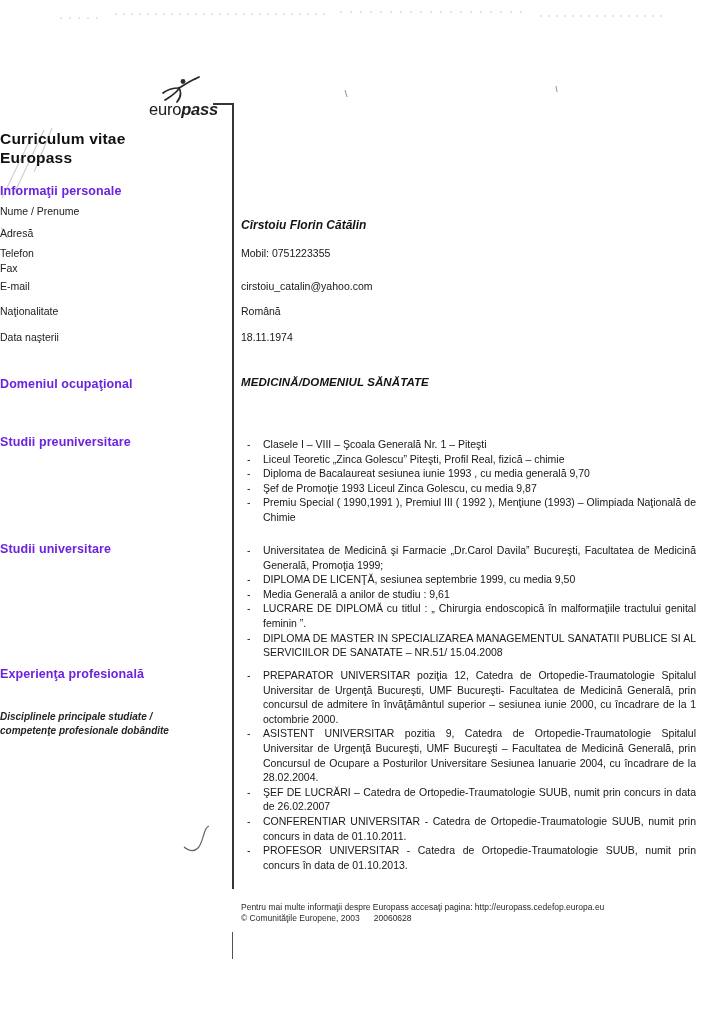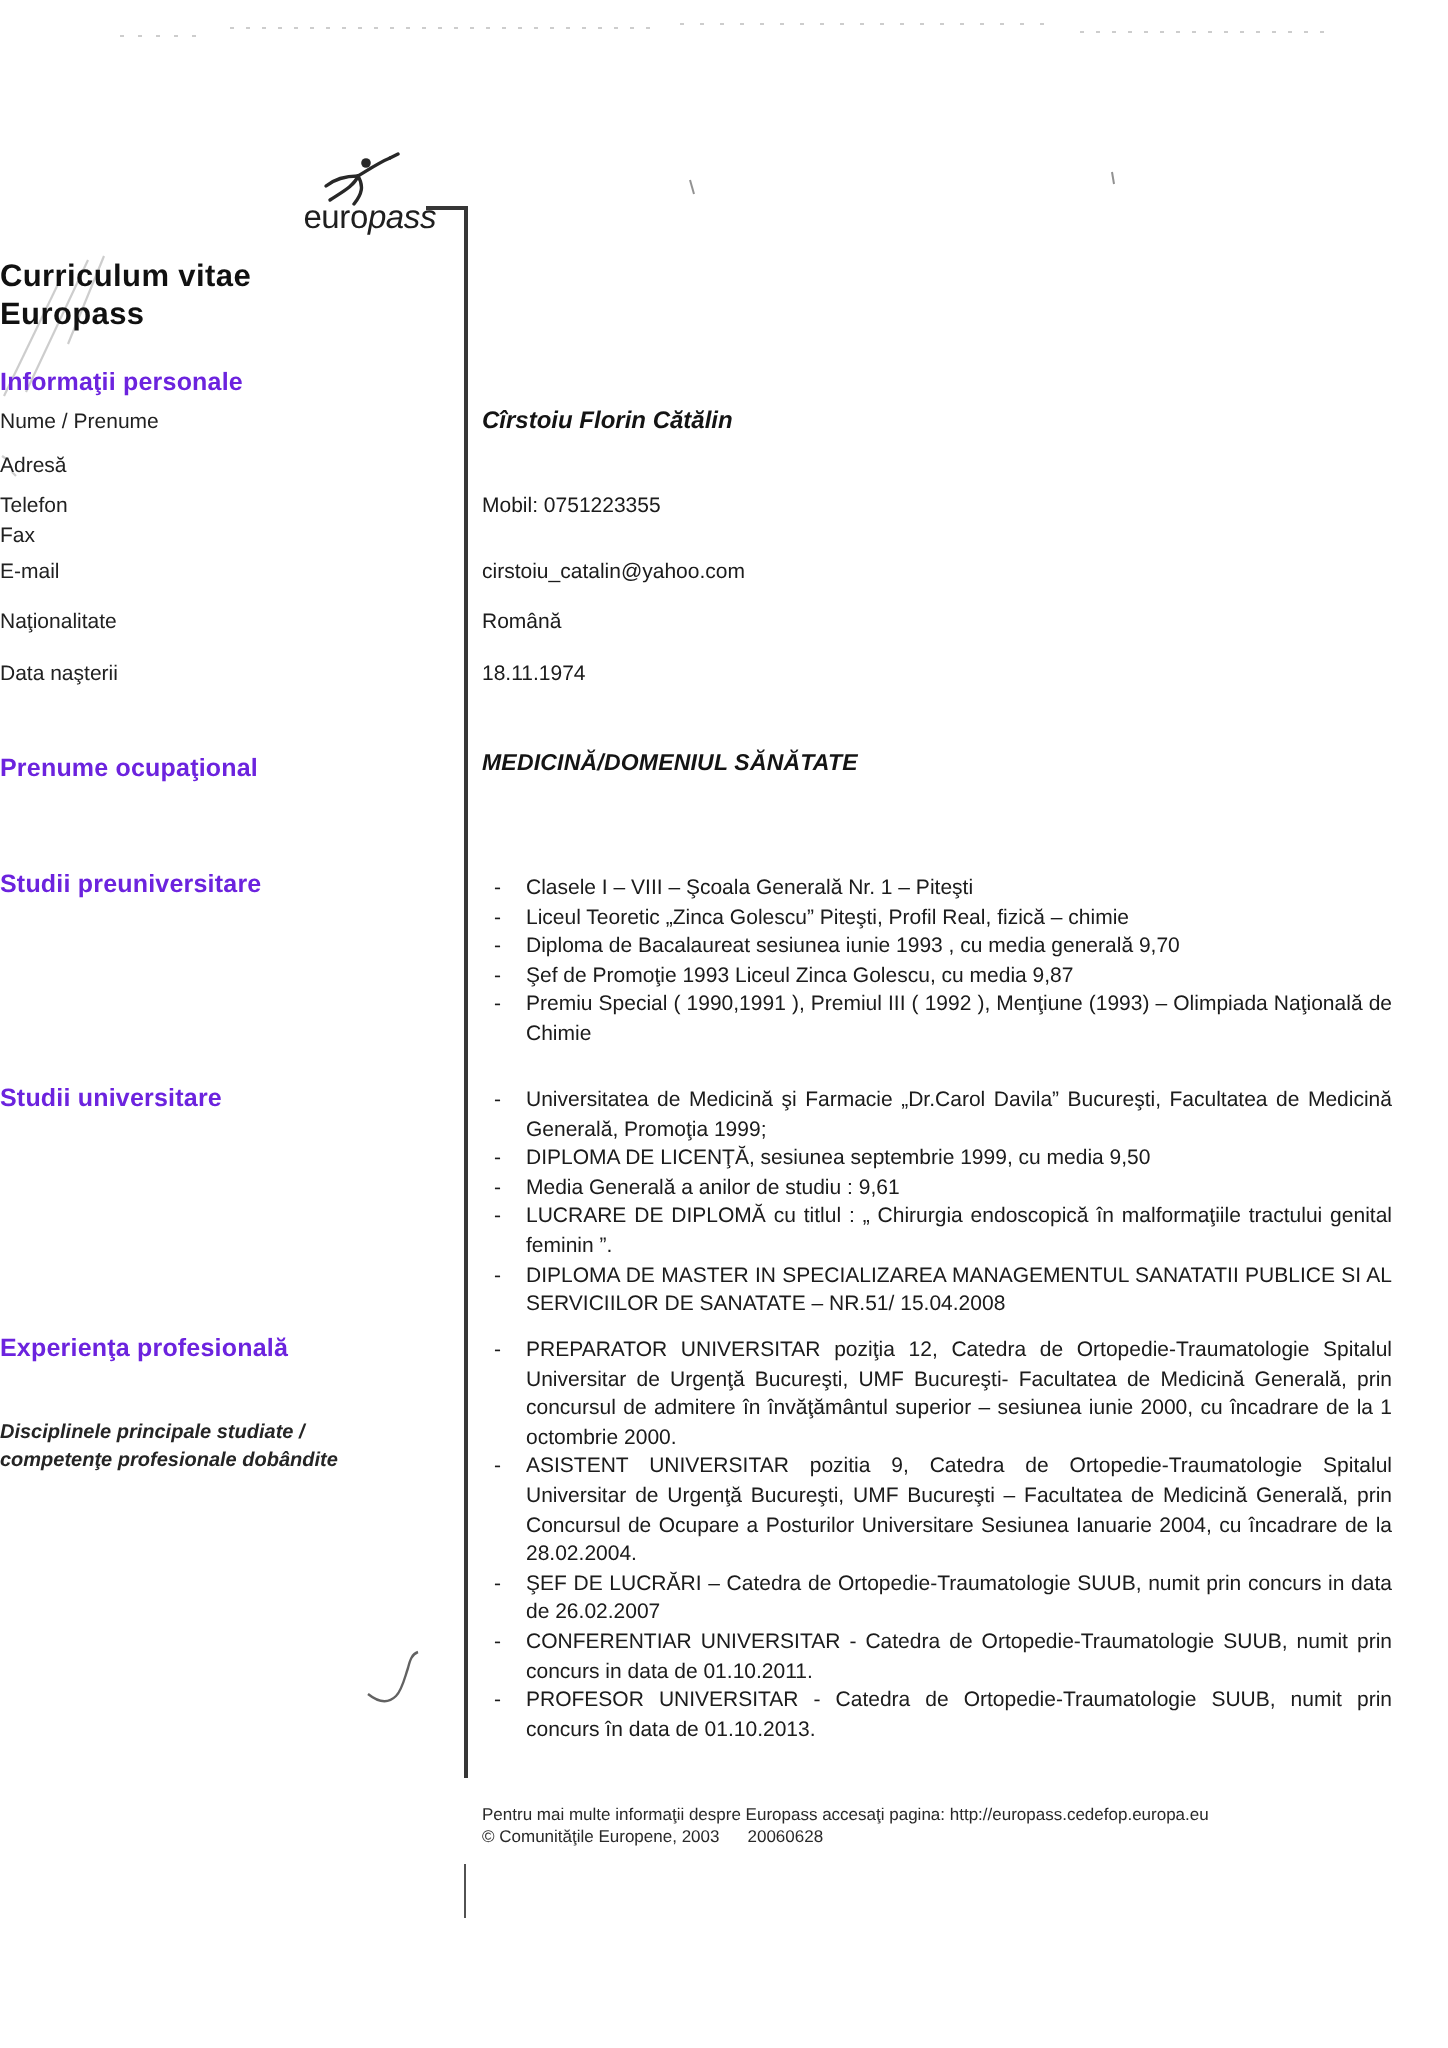--- a/index.html
+++ b/index.html
@@ -28,41 +28,41 @@
     position:absolute;left:232px;top:932px;width:1.2px;height:27px;
     background:#555;
   }
   
   .logo{position:absolute;left:140px;top:76px;width:100px;}
   .logo-figure{position:absolute;left:16px;top:0;}
   .logo-word{
     position:absolute;left:0;top:24px;width:78px;text-align:right;
     font-size:16.5px;color:#242424;letter-spacing:-0.2px;white-space:nowrap;
   }
-  .logo-word .pass{font-weight:normal;font-style:italic;}
+  .logo-word .pass{font-weight:bold;font-style:italic;}
   
   .side{
     position:absolute;left:0;width:226px;text-align:left;
   }
   .cv-title{
     top:129px;font-size:15.5px;font-weight:bold;line-height:19px;color:#171717;
     letter-spacing:0.2px;
   }
   .sec-heading{
     font-size:12.5px;font-weight:bold;color:#6d28d9;letter-spacing:0.1px;
   }
   .field-label{font-size:10.5px;color:#262626;}
   .sub-italic{
     font-style:italic;font-weight:bold;font-size:10px;line-height:13.5px;color:#2a2a2a;
   }
   
   .val{
     position:absolute;left:241px;font-size:10.5px;color:#222;white-space:nowrap;
   }
-  .val-name{font-weight:bold;font-style:italic;font-size:12px;color:#1a1a1a;}
+  .val-name{font-weight:bold;font-style:italic;font-size:12px;color:#1a1a1a;margin-top:15px;}
   .val-domain{font-weight:bold;font-style:italic;font-size:11.5px;color:#1a1a1a;letter-spacing:0.1px;}
   
   .items{
     position:absolute;left:241px;width:455px;
     font-size:10.5px;line-height:14.6px;color:#222;
     text-align:justify;
   }
   .li{display:flex;}
   .li .dash{width:22px;flex:0 0 22px;padding-left:6px;box-sizing:border-box;}
   .li .txt{flex:1;}
@@ -145,21 +145,21 @@
 
   <div class="side field-label" style="top:280px">E-mail</div>
   <div class="val" style="top:280px">cirstoiu_catalin@yahoo.com</div>
 
   <div class="side field-label" style="top:305px">Naţionalitate</div>
   <div class="val" style="top:305px">Română</div>
 
   <div class="side field-label" style="top:331px">Data naşterii</div>
   <div class="val" style="top:331px">18.11.1974</div>
 
-  <div class="side sec-heading" style="top:377px">Prenume ocupaţional</div>
+  <div class="side sec-heading" style="top:377px">Domeniul ocupaţional</div>
   <div class="val val-domain" style="top:376px">MEDICINĂ/DOMENIUL SĂNĂTATE</div>
 
   <div class="side sec-heading" style="top:435px">Studii preuniversitare</div>
   <div class="items" style="top:437px">
     <div class="li">
         <span class="dash">-</span>
         <span class="txt">Clasele I – VIII – Şcoala Generală Nr. 1 – Piteşti</span>
       </div>
     <div class="li">
         <span class="dash">-</span>

